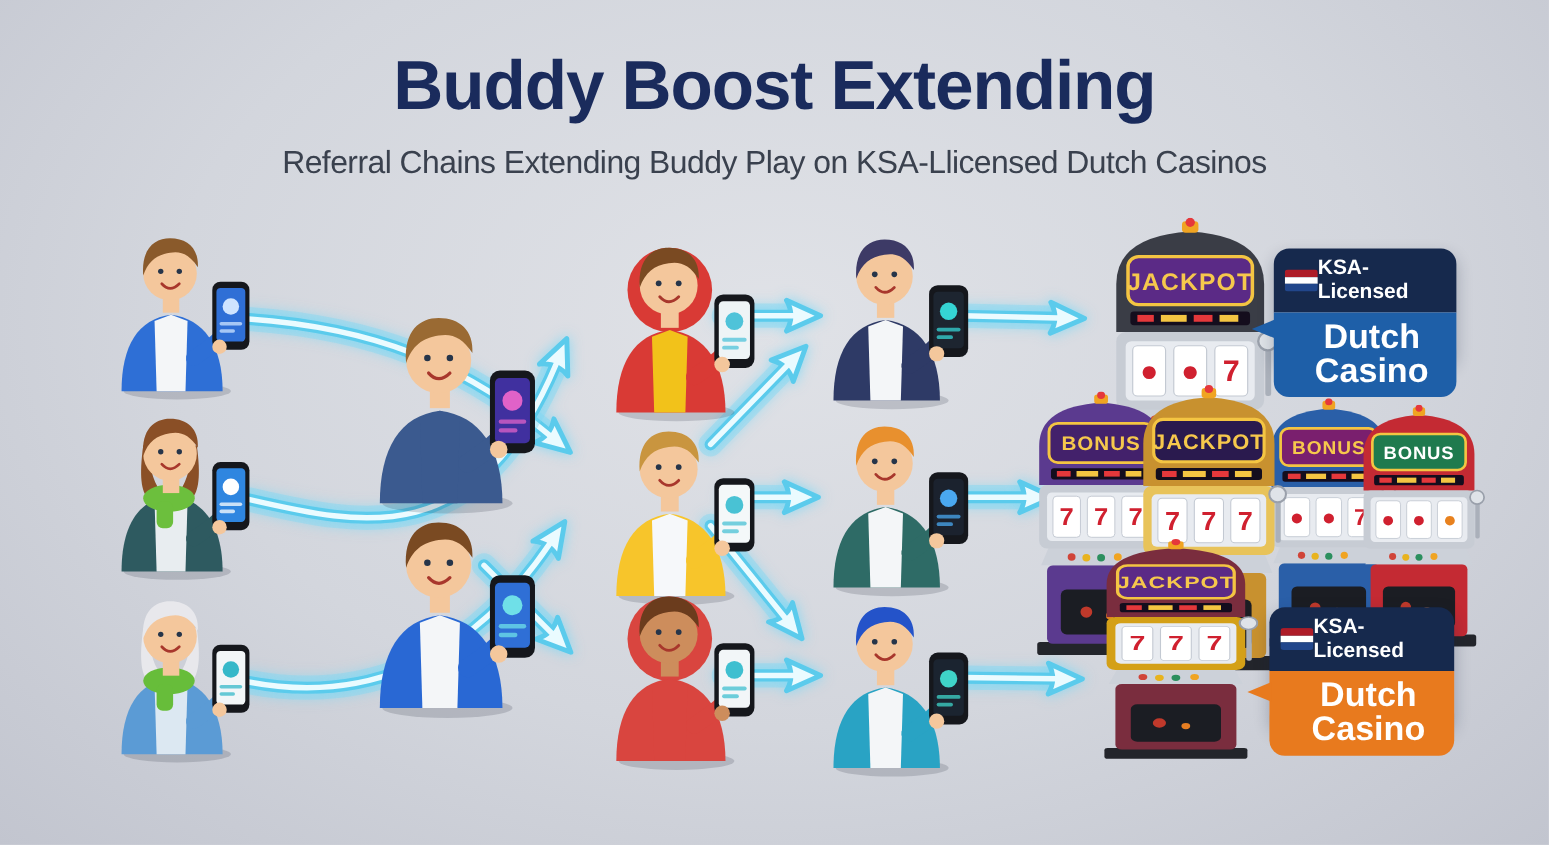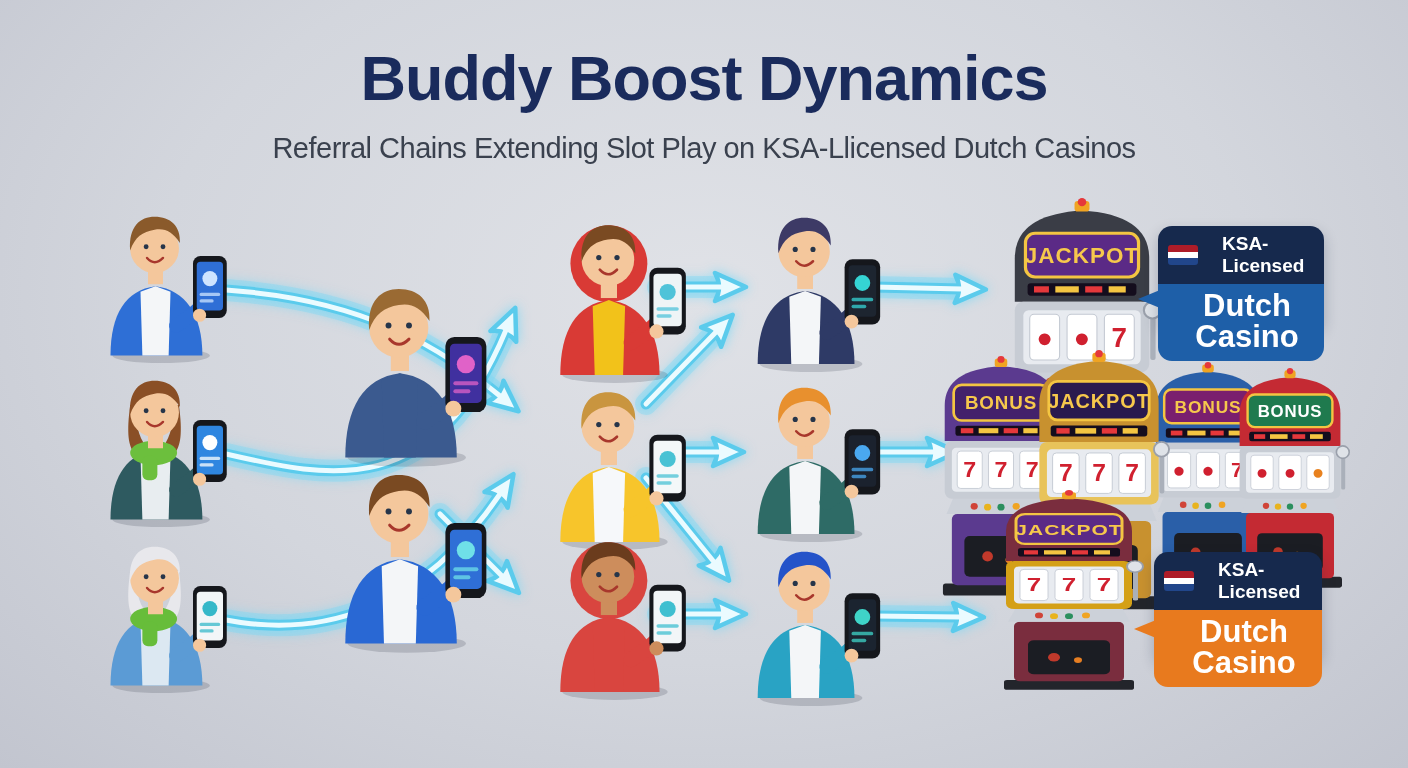--- a/index.html
+++ b/index.html
@@ -28,21 +28,21 @@
   #arrows-layer{position:absolute;left:0;top:0;z-index:1;
     filter:drop-shadow(0 0 6px rgba(122,216,246,.85));}
   #people-layer .person-wrap{position:absolute;z-index:2;}
   #casino-layer .machine-wrap{position:absolute;z-index:3;}
   .person-wrap svg,.machine-wrap svg{width:100%;height:100%;display:block;}
   
   .badge{position:absolute;z-index:5;display:flex;flex-direction:column;
     border-radius:14px;overflow:visible;
     box-shadow:0 6px 14px rgba(20,30,60,.25);}
   .badge-header{
-    display:flex;align-items:center;gap:24px;
+    display:flex;align-items:center;gap:0;
     background:var(--c-badge_navy,#16294d);color:#fff;
     font-weight:bold;font-size:19px;
     padding:7px 10px;border-radius:14px 14px 0 0;
   }
   .badge-body{
     flex:1;background:var(--bbody,#1e5fa8);color:#fff;
     font-weight:bold;font-size:31px;line-height:1.0;
     text-align:center;padding:6px 4px 9px 16px;border-radius:0 0 14px 14px;
   }
   .badge-tail{
@@ -55,22 +55,22 @@
   .flag i{flex:1;display:block;}
   .flag .fr{background:var(--c-flag_red,#AE1C28);}
   .flag .fw{background:var(--c-flag_white,#ffffff);}
   .flag .fb{background:var(--c-flag_blue,#21468B);}
 </style>
 </head>
 <body>
 
 <div id="stage">
 
-  <div id="title">Buddy Boost Dynamics</div>
-  <div id="subtitle">Referral Chains Extending Slot Play on KSA-Llicensed Dutch Casinos</div>
+  <div id="title">Buddy Boost Extending</div>
+  <div id="subtitle">Referral Chains Extending Buddy Play on KSA-Llicensed Dutch Casinos</div>
 
   <svg id="arrows-layer" width="1408" height="768" viewBox="0 0 1408 768">
     <defs>
       <marker id="ah" markerUnits="userSpaceOnUse" markerWidth="38" markerHeight="34" viewBox="0 0 38 34" refX="10" refY="17" orient="auto">
         <path d="M3,3 L34,17 L3,31 Q11,17 3,3 Z" fill="#eafbff" stroke="#5bcbec" stroke-width="4.5" stroke-linejoin="round"></path>
       </marker>
     </defs>
     <g id="arrow-paths">
         <g>
           <path d="M226,290 C340,298 420,330 500,396" fill="none" stroke="rgba(125,216,243,0.40)" stroke-width="22" stroke-linecap="round"></path>

